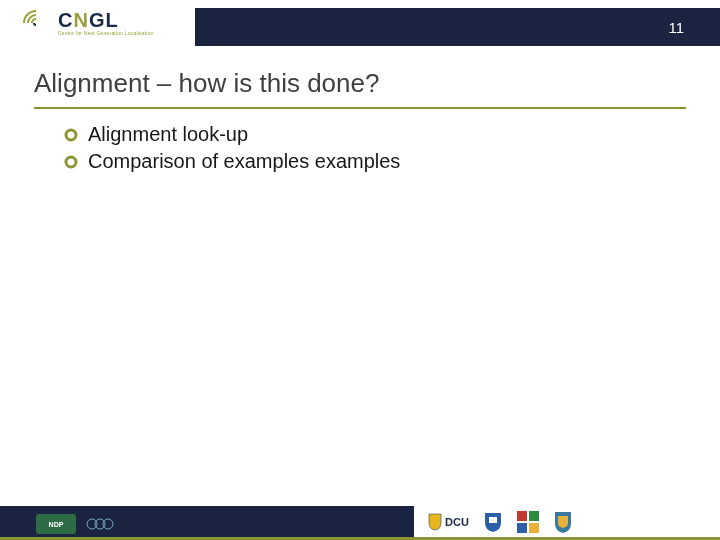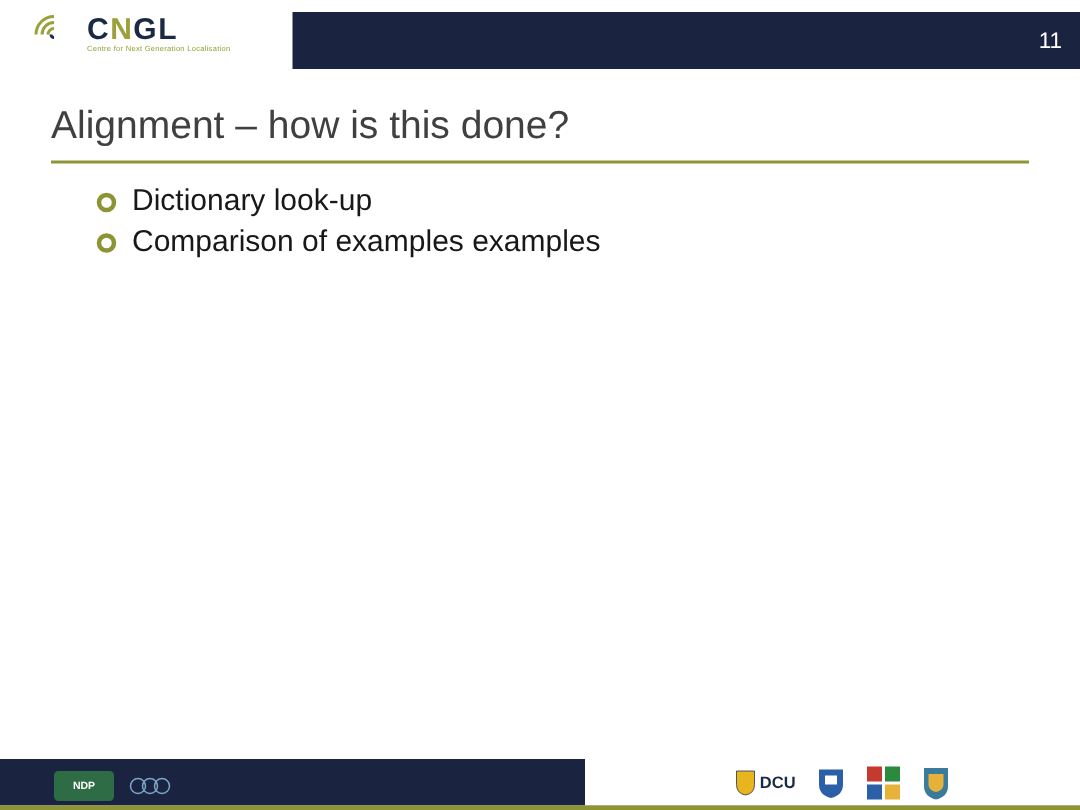--- a/index.html
+++ b/index.html
@@ -57,21 +57,21 @@
   .header-dark {
     position: absolute;
     left: 195px;
     top: 8px;
     right: 0;
     height: 38px;
     background: #1a2340;
     display: flex;
     justify-content: flex-end;
     align-items: center;
-    padding-right: 12px;
+    padding-right: 36px;
   }
   .page-num {
     color: #ffffff;
     font-size: 15px;
   }
   .content {
     padding: 22px 34px 0 34px;
   }
   .title {
     font-size: 26px;
@@ -114,26 +114,26 @@
     left: 0;
     bottom: 3px;
     right: 0;
     height: 31px;
     background: #1a2340;
   }
   .footer-right-white {
     position: absolute;
     right: 0;
     bottom: 3px;
-    width: 330px;
+    width: 306px;
     height: 31px;
     background: #ffffff;
     display: flex;
     align-items: center;
-    justify-content: center;
+    justify-content: flex-start;
     gap: 14px;
     padding-left: 14px;
   }
   .footer-bottom-line {
     position: absolute;
     left: 0;
     right: 0;
     bottom: 0;
     height: 3px;
     background: #8d9433;
@@ -233,21 +233,21 @@
 </div>
 
 <div class="content">
   <h1 class="title">Alignment – how is this done?</h1>
   <div class="title-rule"></div>
   <div class="bullets">
     <div class="bullet-row">
       <svg class="bullet-ring" viewBox="0 0 14 14">
         <circle cx="7" cy="7" r="5" fill="none" stroke="#8d9433" stroke-width="3"></circle>
       </svg>
-      <span class="bullet-text">Dictionary look-up</span>
+      <span class="bullet-text">Alignment look-up</span>
     </div>
     <div class="bullet-row">
       <svg class="bullet-ring" viewBox="0 0 14 14">
         <circle cx="7" cy="7" r="5" fill="none" stroke="#8d9433" stroke-width="3"></circle>
       </svg>
       <span class="bullet-text">Comparison of examples examples</span>
     </div>
   </div>
 </div>
 

